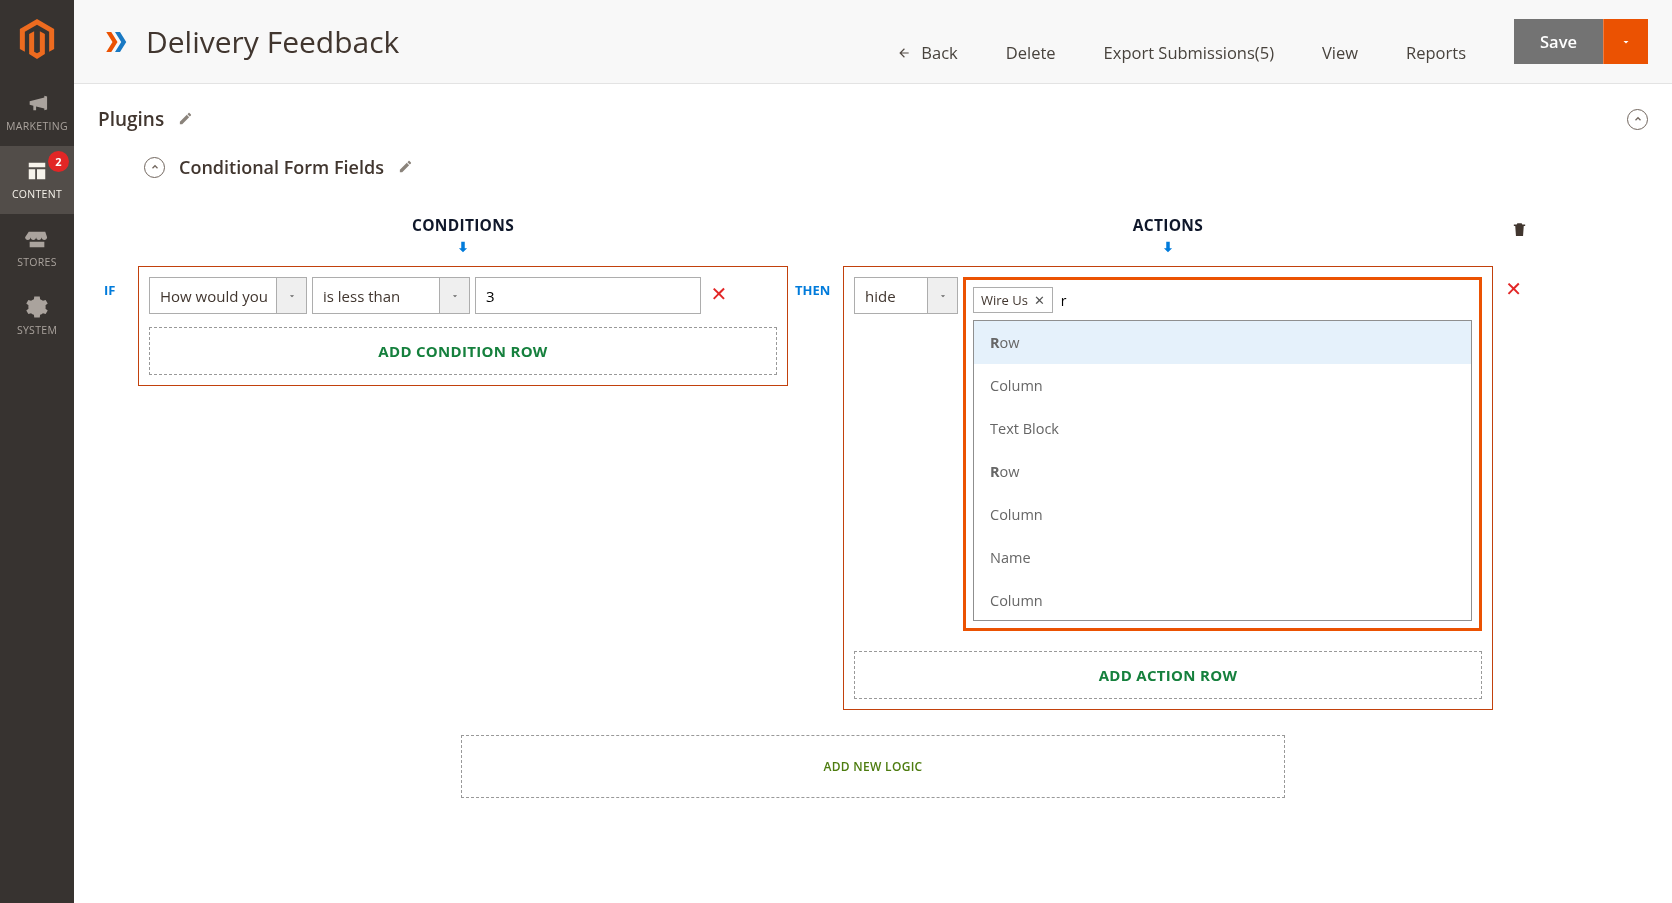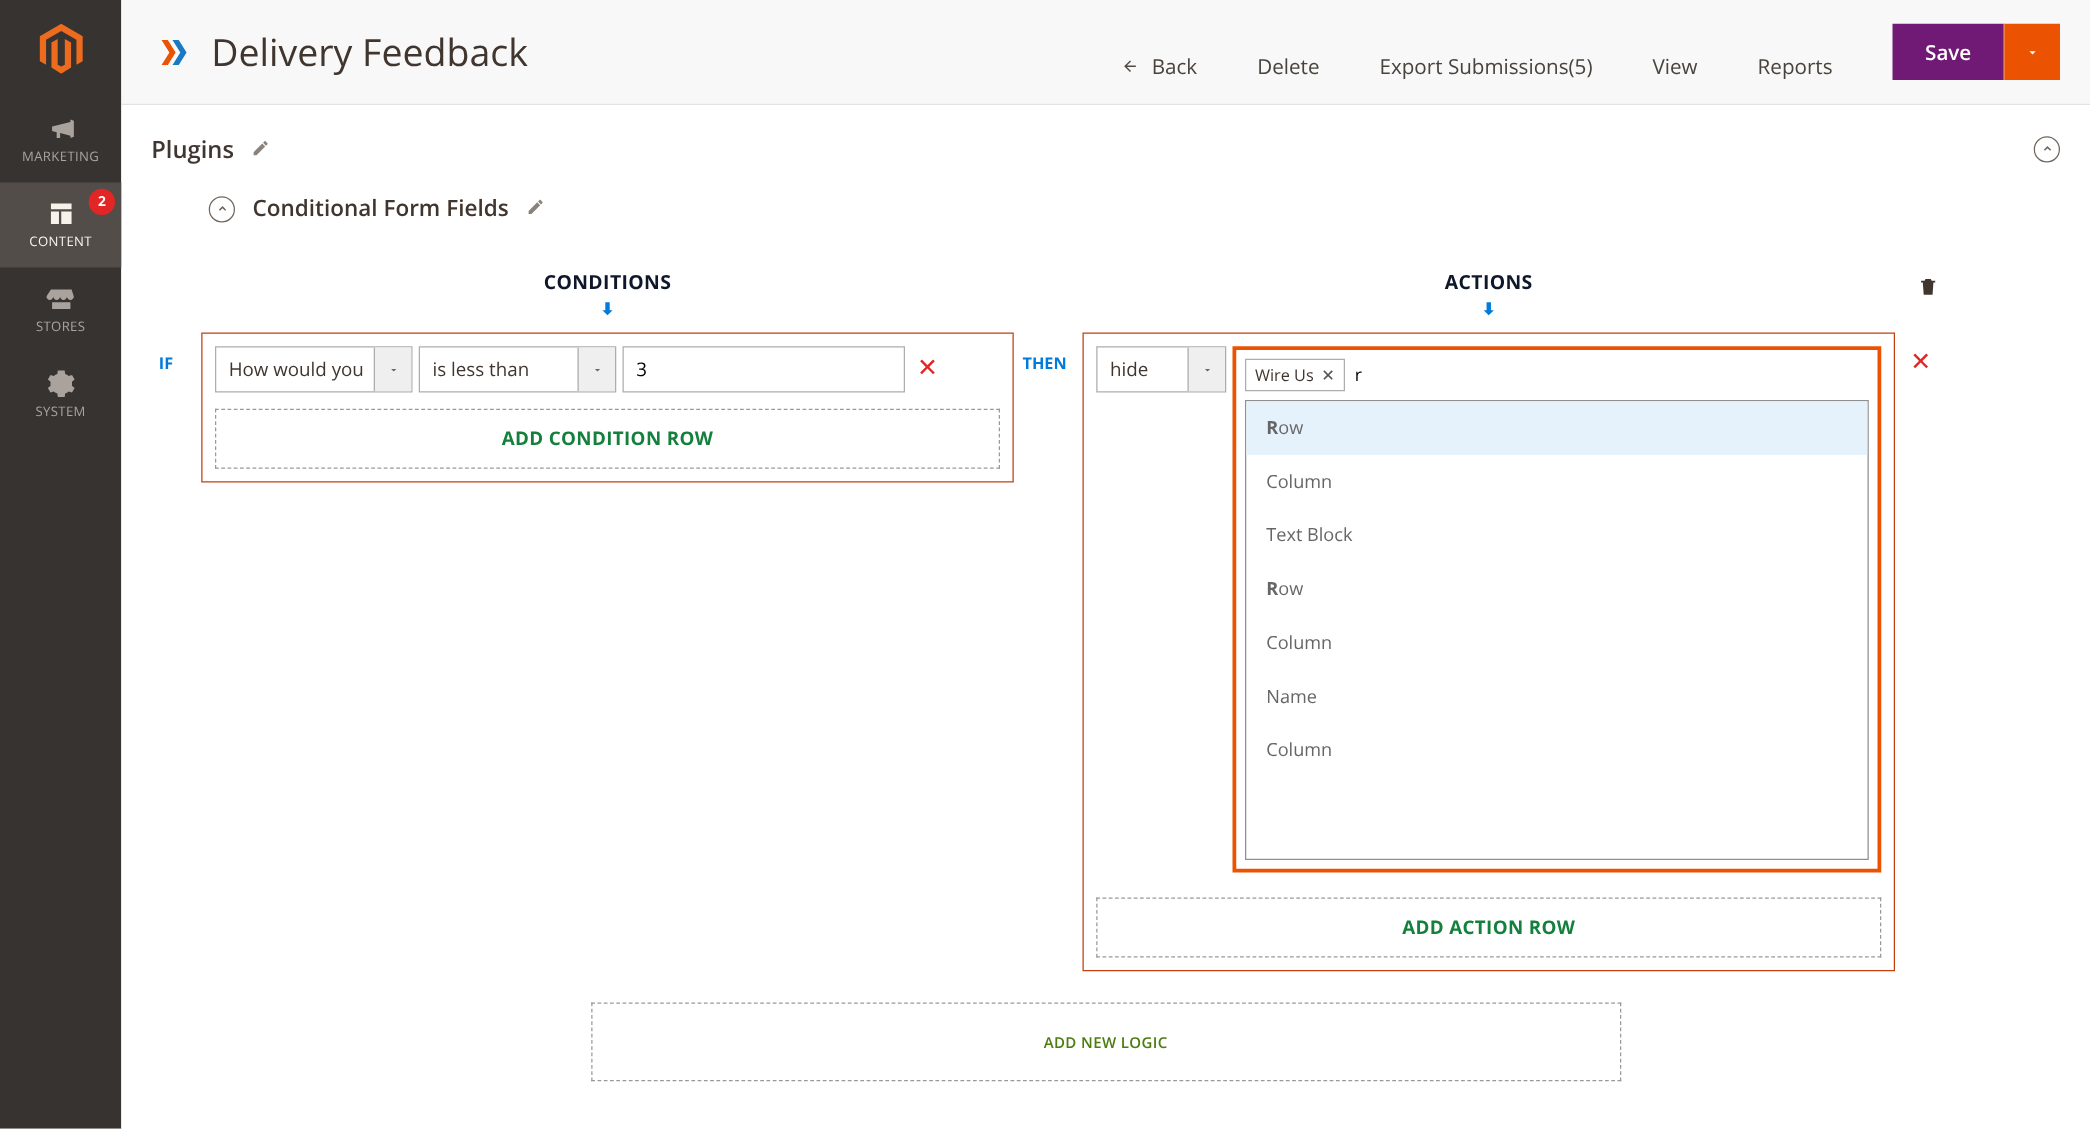--- a/index.html
+++ b/index.html
@@ -1,30 +1,30 @@
 <!DOCTYPE html>
 <html><head>
 <meta charset="utf-8">
 <style>
 *{margin:0;padding:0;box-sizing:border-box;font-family:'Open Sans',Helvetica,Arial,sans-serif}
 body{display:flex;height:903px;width:1672px;overflow:hidden;color:#41362f}
-.sidebar{width:97px;background:#373330;flex-shrink:0;display:flex;flex-direction:column}
+.sidebar{width:74px;background:#373330;flex-shrink:0;display:flex;flex-direction:column}
 .logo-cell{height:78px;display:flex;align-items:center;justify-content:center;border-bottom:0px solid #5a5148}
 .nav-item{display:flex;flex-direction:column;align-items:center;gap:5px;padding:14px 0 13px;color:#aaa39d;cursor:pointer;position:relative}
 .nav-item.active{background:#524d49;color:#f7f3eb}
 .nav-item .lbl{font-size:10.5px;letter-spacing:.3px}
 .badge{position:absolute;top:-6px;right:11px;background:#e22626;color:#fff;border-radius:50%;font-size:11px;font-weight:700;width:21px;height:21px;display:flex;align-items:center;justify-content:center}
 .main{flex:1;display:flex;flex-direction:column;overflow:hidden}
 .topbar{height:84px;border-bottom:1px solid #e3e3e3;display:flex;align-items:center;padding:0 24px;gap:40px;background:#f8f8f8}
 .brand{display:flex;align-items:center;gap:14px}
 .brand-title{font-size:30px;font-weight:400;color:#41362f}
 .actions{margin-left:auto;display:flex;align-items:flex-end;gap:48px;font-size:16.5px;color:#48433d}
 .actions .lnk{cursor:pointer;display:inline-flex;align-items:center;gap:9px}
 .save-group{display:flex}
-.save-btn{background:#701a75;color:#fff;padding:0 26px;height:45px;display:flex;align-items:center;font-size:16.5px;font-weight:600;cursor:pointer}
+.save-btn{background:#737373;color:#fff;padding:0 26px;height:45px;display:flex;align-items:center;font-size:16.5px;font-weight:600;cursor:pointer}
 .save-split{background:#eb5202;width:45px;height:45px;display:flex;align-items:center;justify-content:center;border-left:1px solid rgba(255,255,255,.25);cursor:pointer}
 .content{padding:22px 24px;flex:1;overflow:auto;background:#fff}
 .panel-hd{display:flex;align-items:center;gap:14px;font-size:19px;color:#41362f;font-weight:600}
 .panel-hd .caret-btn{margin-left:auto}
 .sub-hd{display:flex;align-items:center;gap:14px;font-size:18px;font-weight:600;margin:23px 0 35px 46px;color:#41362f}
 .pencil-icon{color:#8a837b;cursor:pointer}
 .columns{display:flex;gap:55px;margin-left:40px}
 .col{flex:1;max-width:650px}
 .col-title{text-align:center;color:#0f172a;font-weight:700;font-size:15.5px;letter-spacing:.3px;margin-bottom:4px}
 .arrow-down{text-align:center;color:#007bdb;font-size:16px;line-height:1;margin-bottom:10px}
@@ -43,21 +43,21 @@
 .add-row{border:1px dashed #999;color:#15803d;font-size:15px;font-weight:700;letter-spacing:.3px;text-align:center;padding:13px;margin-top:13px;cursor:pointer}
 .action-col{position:relative}
 .trash{position:absolute;right:-35px;top:6px;color:#333;cursor:pointer}
 .action-row{display:flex;gap:5px;align-items:flex-start}
 .action-sel{width:104px}
 .multi-box{flex:1;border:3px solid #eb5202;padding:7px 7px 7px 7px;position:relative}
 .chips-row{display:flex;align-items:center;gap:8px;flex-wrap:wrap}
 .chip{border:1px solid #adadad;background:#fff;font-size:13px;padding:3px 7px;display:inline-flex;align-items:center;gap:6px}
 .chip .x{color:#555;font-size:13px;cursor:pointer}
 .search-input{border:none;outline:none;font-size:14px;min-width:40px;flex:1;height:22px}
-.dropdown{border:1px solid #8f8f8f;margin-top:7px;height:368px;overflow-y:scroll;background:#fff;position:relative}
+.dropdown{border:1px solid #8f8f8f;margin-top:7px;height:301px;overflow-y:scroll;background:#fff;position:relative}
 .dd-item{padding:12px 16px;font-size:14.5px;color:#666;cursor:pointer}
 .dd-item.hl{background:#e5f1fb}
 .dd-item b{font-weight:700}
 .action-close{position:absolute;right:-30px;top:8px;color:#e22626;font-size:20px;cursor:pointer}
 .add-new-logic{border:1px dashed #999;color:#4d7c0f;font-size:12px;font-weight:600;letter-spacing:.3px;text-align:center;padding:22px;margin:25px auto 0;width:824px;cursor:pointer}
 .circle-caret{width:21px;height:21px;border:1.5px solid #71665e;border-radius:50%;display:inline-flex;align-items:center;justify-content:center;cursor:pointer}
 </style>
 </head>
 <body>
 

